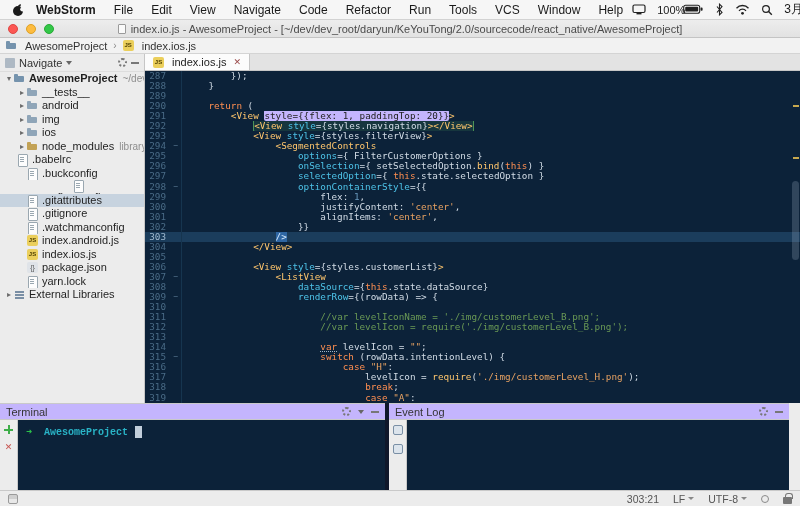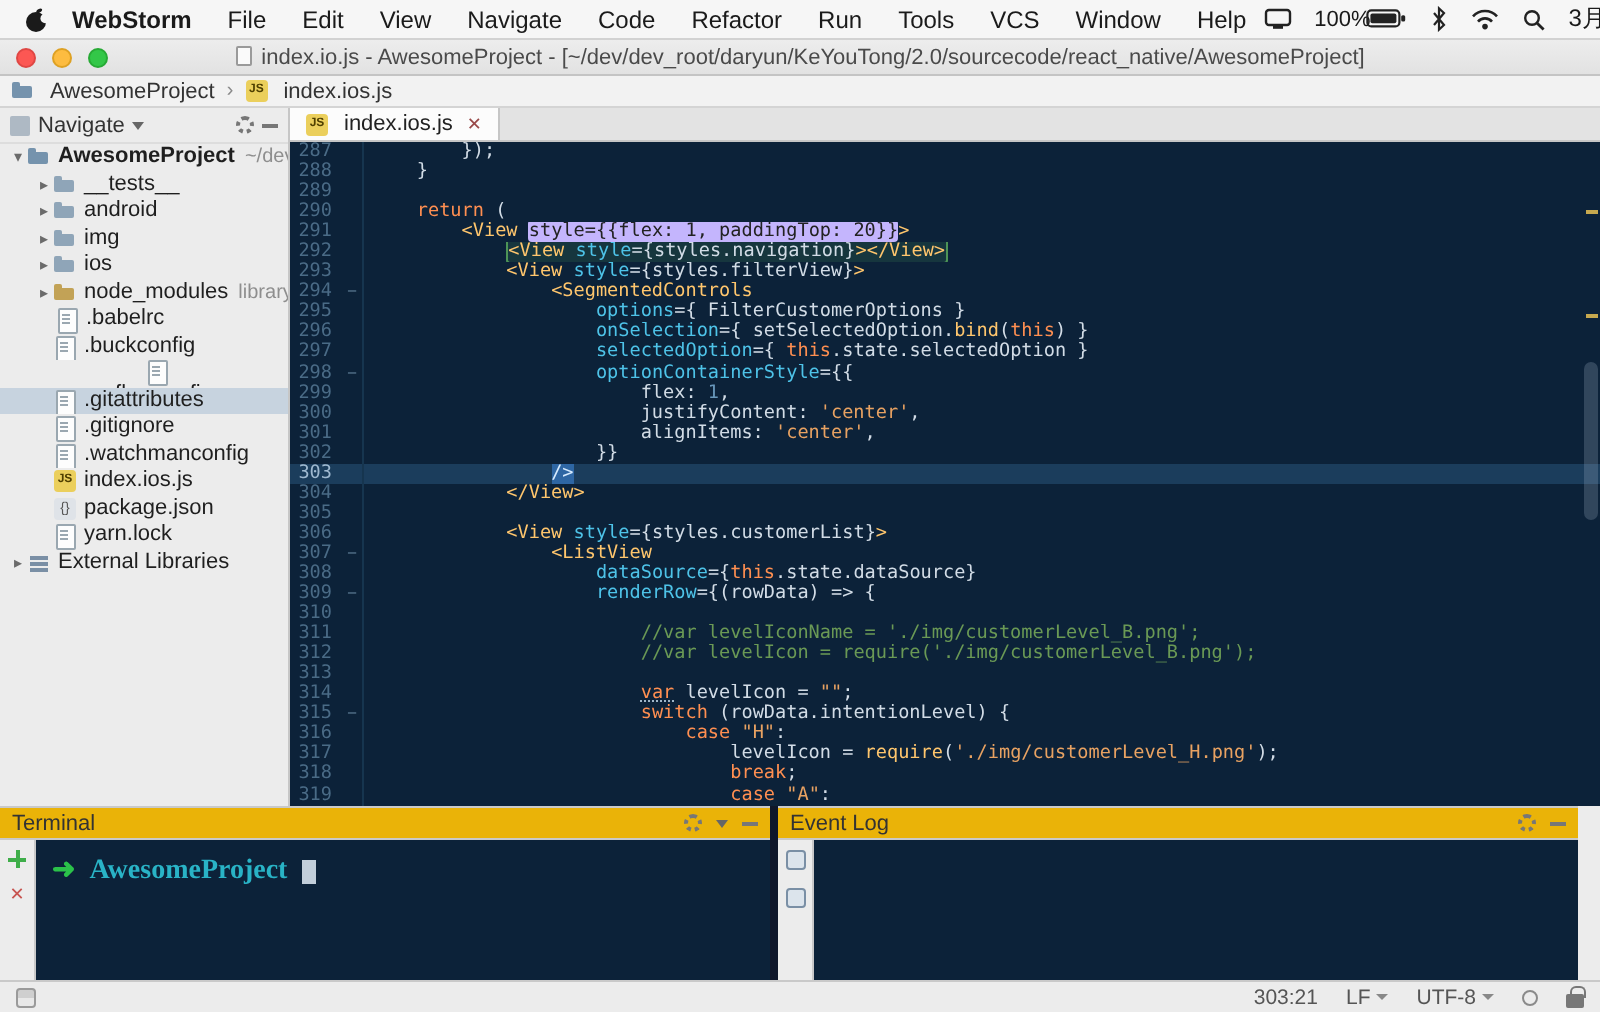--- a/index.html
+++ b/index.html
@@ -86,30 +86,30 @@
   .tok.sel{background:#2E66A3;color:#D8ECFF}
   .tok.und{text-decoration:underline dotted #9FB6C9}
   #vsb{position:absolute;right:1px;top:2px;bottom:2px;width:7px}
   #vsb .thumb{position:absolute;top:33%;height:24%;width:7px;background:rgba(160,180,200,.25);border-radius:4px}
   .stripe-mark{position:absolute;right:1px;width:6px;height:2px;background:#C7A94F}
 
   
   .panel{position:absolute;top:403px;height:87px;overflow:hidden}
   #terminal{left:0;width:385px}
   #eventlog{left:385px;width:404px;border-left:4px solid #0f172a}
-  .panel-header{height:17px;background:#eab308;border-top:1px solid #C9C9C9;border-bottom:1px solid #C9C9C9;display:flex;align-items:center;padding:0 6px;gap:7px;font-size:11px;color:#333}
+  .panel-header{height:17px;background:#c4b5fd;border-top:1px solid #C9C9C9;border-bottom:1px solid #C9C9C9;display:flex;align-items:center;padding:0 6px;gap:7px;font-size:11px;color:#333}
   .panel-header .spacer{flex:1}
   .panel-body{position:absolute;top:17px;left:0;right:0;bottom:0;background:#0C2239;display:flex}
   .tool-stripe{width:18px;flex:none;background:#ECECEC;border-right:1px solid #C9C9C9;display:flex;flex-direction:column;align-items:center;padding-top:5px;gap:9px}
   .plus-ic{position:relative;width:9px;height:9px;display:inline-block}
   .plus-ic::before{content:"";position:absolute;left:4px;top:0;width:2px;height:9px;background:#3FAE4A}
   .plus-ic::after{content:"";position:absolute;left:0;top:4px;width:9px;height:2px;background:#3FAE4A}
   .x-ic{color:#C75450;font-size:9px;line-height:9px}
   .stripe-box{width:10px;height:10px;border:1px solid #7A8FA5;border-radius:2px;background:#DCE4EC}
-  .term-content{flex:1;padding:6px 8px;font-family:Liberation Serif, serif;font-size:14px;color:#D8E2EC;white-space:pre}
+  .term-content{flex:1;padding:6px 8px;font-family:Liberation Mono, monospace;font-size:10px;color:#D8E2EC;white-space:pre}
   .prompt-arrow{color:#2BC24A;font-weight:bold}
   .prompt-path{color:#29B3C6;font-weight:bold}
   .cursor{display:inline-block;width:7px;height:12px;background:#C2CEDA;vertical-align:middle;margin-left:7px}
 
   
   #statusbar{position:absolute;left:0;top:490px;width:800px;height:16px;background:#ECECEC;border-top:1px solid #C9C9C9;display:flex;align-items:center;padding:0 8px;gap:14px;font-size:10.5px;color:#555}
   #statusbar .spacer{flex:1}
   .sb-item{display:flex;align-items:center;gap:3px;white-space:nowrap}
   .sb-caret{width:0;height:0;border-left:3px solid transparent;border-right:3px solid transparent;border-top:3px solid #888;display:inline-block}
   .tw-toggle{width:10px;height:10px;border:1px solid #9a9a9a;border-radius:2px;display:inline-block;background:linear-gradient(#cfcfcf 50%,#e8e8e8 50%)}
@@ -237,21 +237,21 @@
         <span class="arrow">▸</span>
         <span class="ic ic-folder"></span>
         <span class="lbl">ios</span>
       </div>
       <div class="tree-row" style="padding-left: 17px;">
         <span class="arrow">▸</span>
         <span class="ic ic-folder-lib"></span>
         <span class="lbl">node_modules</span>
         <span class="ann">library root</span>
       </div>
-      <div class="tree-row" style="padding-left: 18px;">
+      <div class="tree-row" style="padding-left: 7px;">
         <span class="arrow"></span>
         <span class="ic ic-file"></span>
         <span class="lbl">.babelrc</span>
       </div>
       <div class="tree-row" style="padding-left: 17px;">
         <span class="arrow"></span>
         <span class="ic ic-file"></span>
         <span class="lbl">.buckconfig</span>
       </div>
       <div class="tree-row" style="padding-left: 17px; flex-direction: column;">
@@ -266,20 +266,25 @@
       </div>
       <div class="tree-row" style="padding-left: 17px;">
         <span class="arrow"></span>
         <span class="ic ic-file"></span>
         <span class="lbl">.gitignore</span>
       </div>
       <div class="tree-row" style="padding-left: 17px;">
         <span class="arrow"></span>
         <span class="ic ic-file"></span>
         <span class="lbl">.watchmanconfig</span>
+      </div>
+      <div class="tree-row" style="padding-left: 17px;">
+        <span class="arrow"></span>
+        <span class="ic ic-js"></span>
+        <span class="lbl">index.android.js</span>
       </div>
       <div class="tree-row" style="padding-left: 17px;">
         <span class="arrow"></span>
         <span class="ic ic-js"></span>
         <span class="lbl">index.ios.js</span>
       </div>
       <div class="tree-row" style="padding-left: 17px;">
         <span class="arrow"></span>
         <span class="ic ic-json"></span>
         <span class="lbl">package.json</span>

